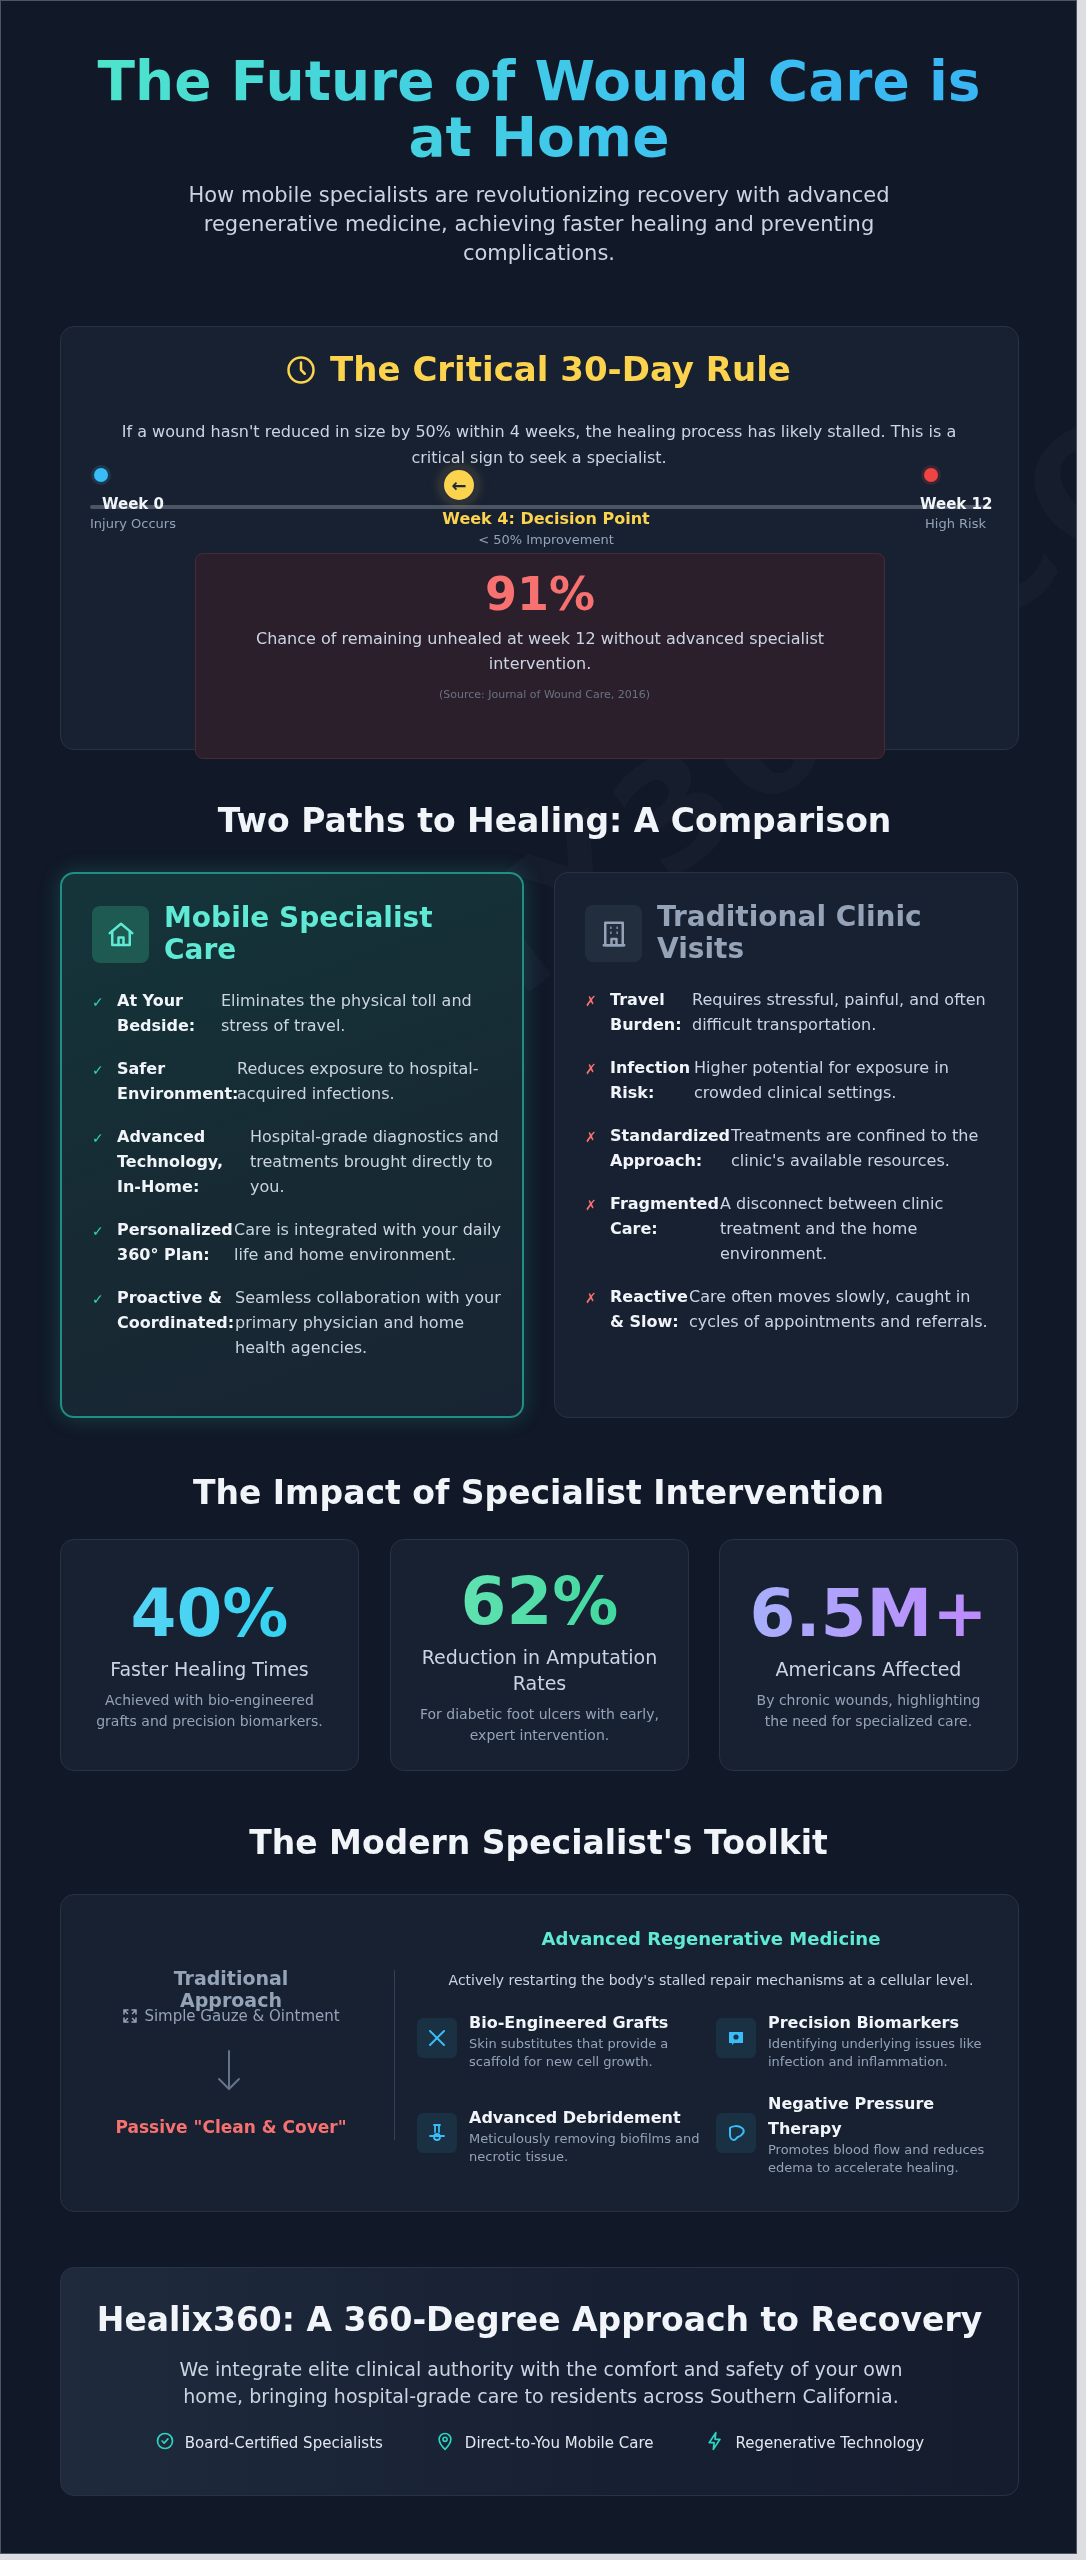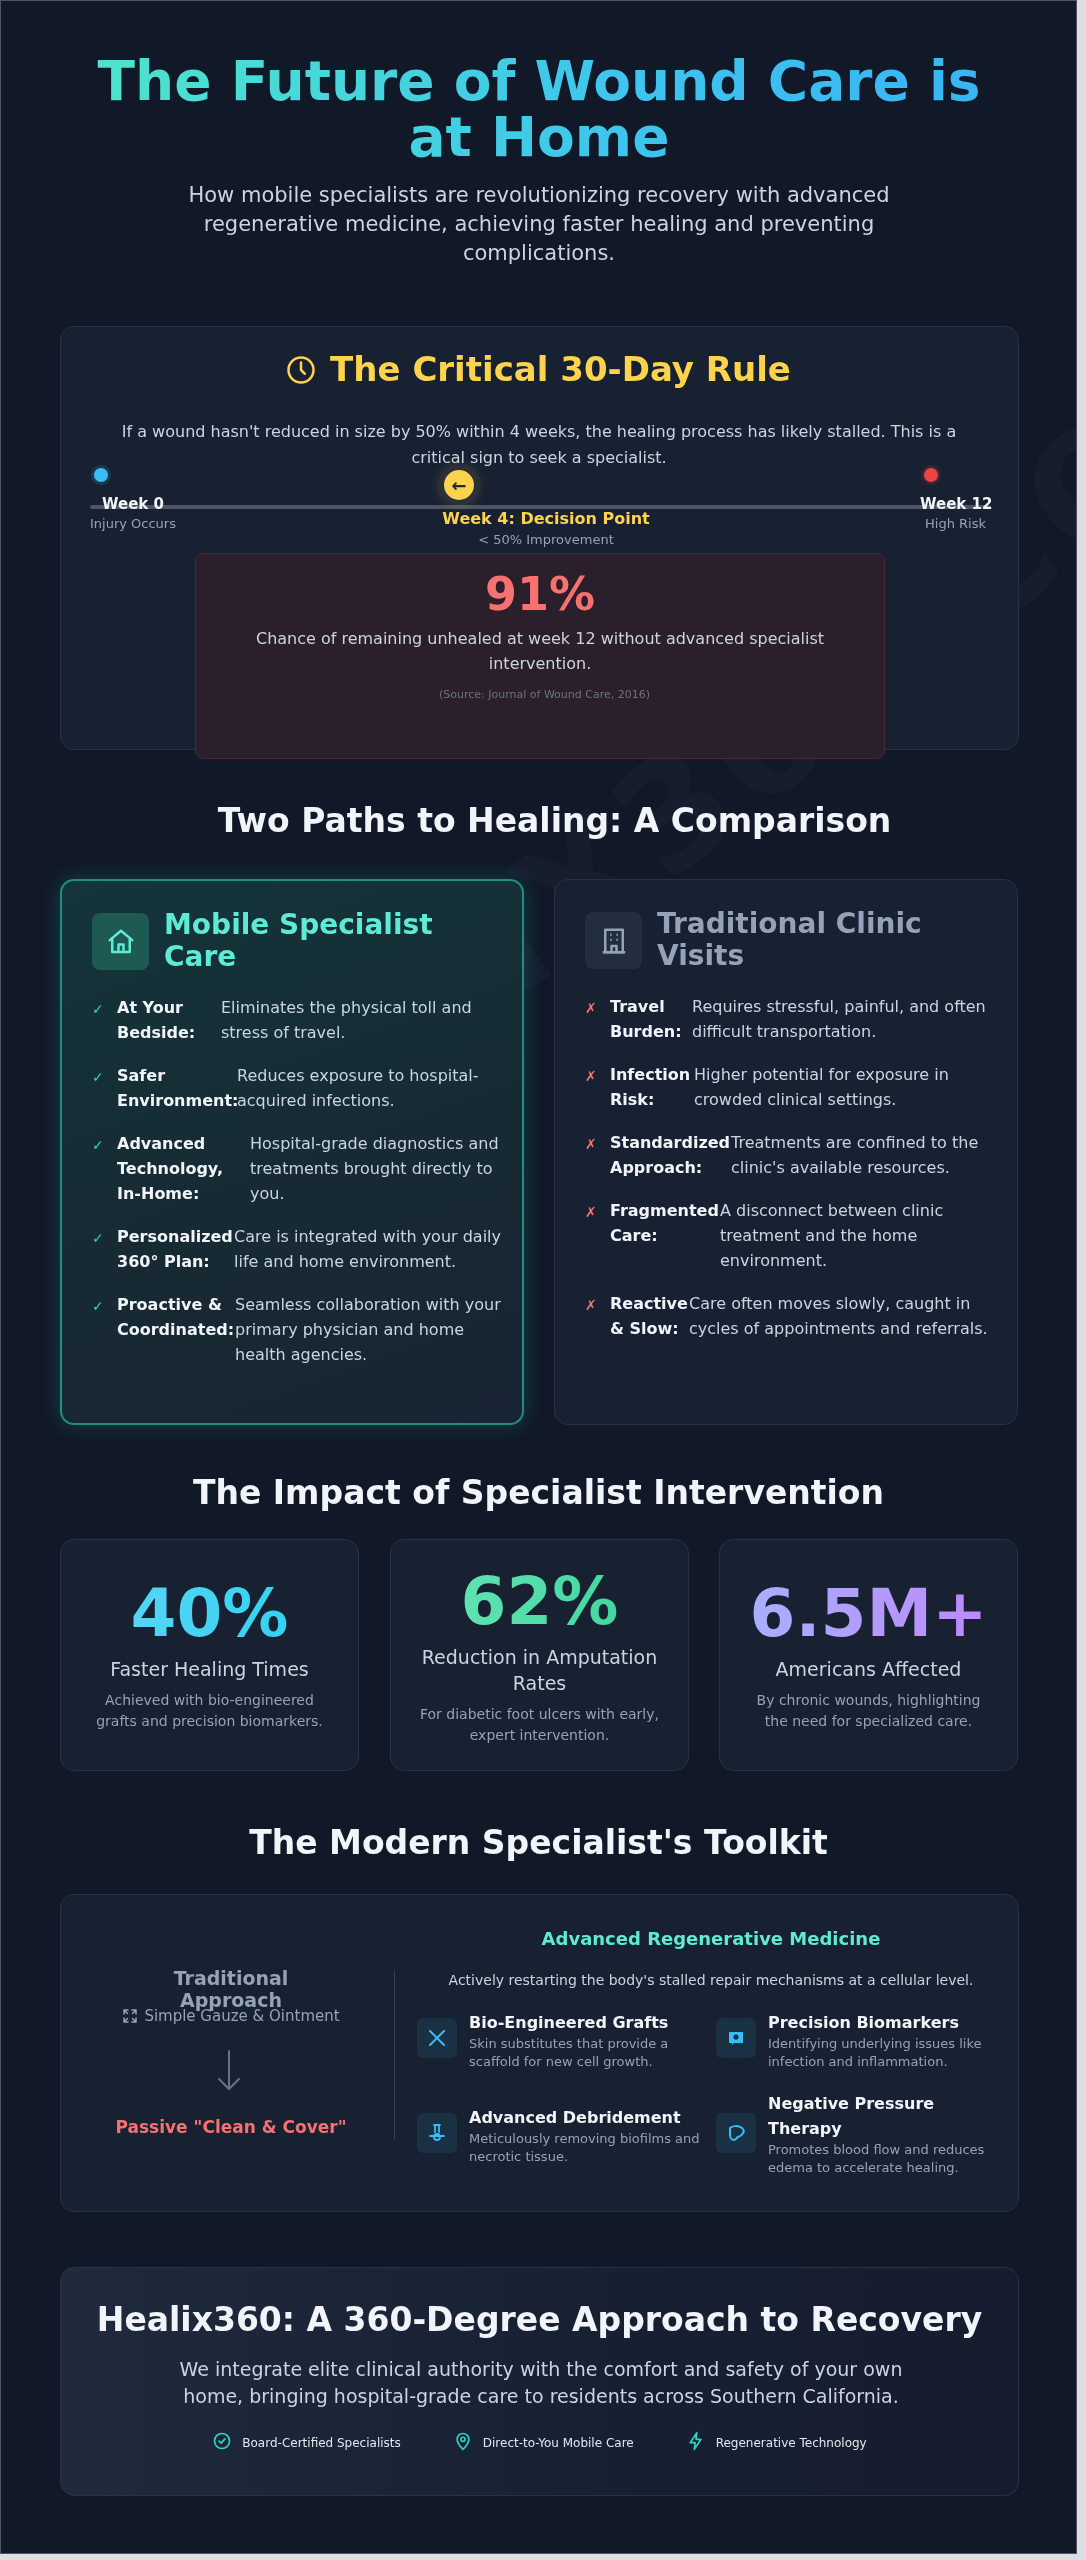--- a/index.html
+++ b/index.html
@@ -67,21 +67,21 @@
   .risk-num { margin-top: 14px; font-size: 46px; font-weight: bold; color: #f87171; line-height: 52px; }
   .risk-text { margin: 6px auto 0; width: 620px; font-size: 16px; line-height: 25px; color: #cbd5e1; }
   .risk-src { margin-top: 12px; font-size: 11px; color: #6b7280; padding-left: 9px; }
 
   
   .section-h {
     position: absolute; left: 0; right: 0; text-align: center; font-size: 33px; font-weight: bold; color: #f1f5f9;
   }
 
   
-  .cmp-card { top: 871px; height: 546px; width: 464px; margin-top: 7px; }
+  .cmp-card { top: 871px; height: 546px; width: 464px; }
   .cmp-mobile {
     left: 59px; background: linear-gradient(160deg, #14353b 0%, #172a33 55%, #182433 100%);
     border: 2px solid #1f8f83; box-shadow: 0 0 22px rgba(45,212,191,0.22);
   }
   .cmp-clinic { left: 553px; }
   .cmp-icon {
     position: absolute; left: 30px; top: 32px; width: 57px; height: 57px; border-radius: 8px;
     display: flex; align-items: center; justify-content: center;
   }
   .cmp-mobile .cmp-icon { background: #1e5952; }
@@ -122,21 +122,21 @@
   .adv-desc { font-size: 13px; line-height: 18px; color: #94a3b8; }
 
   
   .foot-card {
     left: 59px; top: 2266px; width: 959px; height: 229px;
     background: linear-gradient(90deg, #1f2a3c 0%, #172033 60%, #151c2e 100%);
   }
   .foot-title { position: absolute; left: 0; right: 0; top: 32px; text-align: center; font-size: 33px; font-weight: bold; color: #f1f5f9; }
   .foot-sub { position: absolute; left: 100px; width: 760px; top: 88px; text-align: center; font-size: 19px; line-height: 27px; color: #cbd5e1; }
   .foot-badges { position: absolute; left: 0; right: 0; top: 163px; display: flex; justify-content: center; gap: 52px; }
-  .badge { display: flex; align-items: center; gap: 10px; font-size: 12px; color: #e2e8f0; }
+  .badge { display: flex; align-items: center; gap: 10px; font-size: 15px; color: #e2e8f0; }
 </style>
 </head>
 <body>
 
 <div class="page">
   <div class="watermark">HEALIX360.COM</div>
 
   <div class="content">
 
     <h1 class="hero-title">The Future of Wound Care is at Home</h1>

